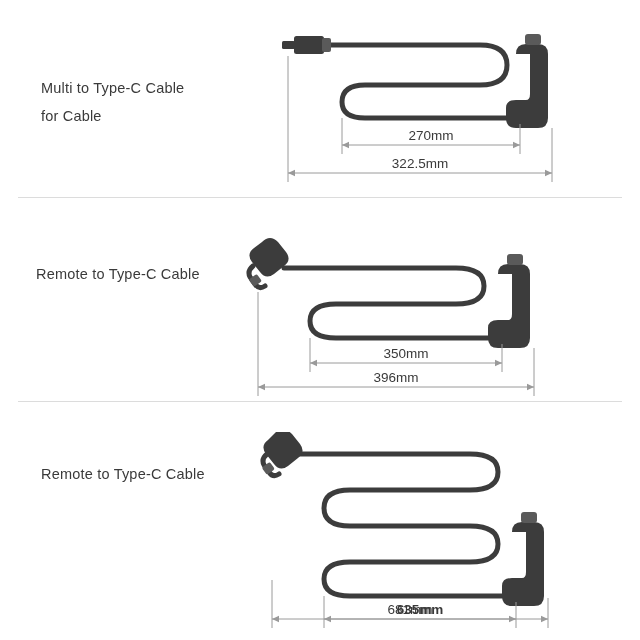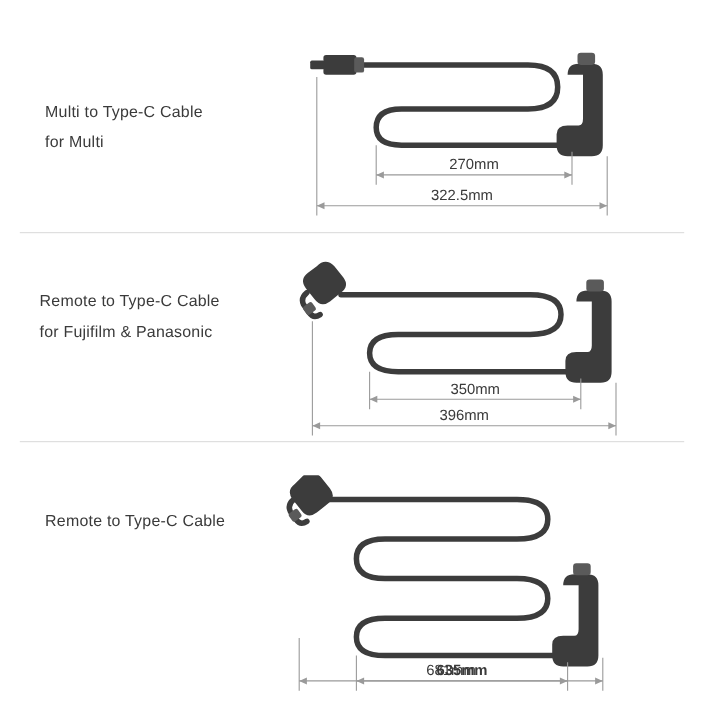--- a/index.html
+++ b/index.html
@@ -49,25 +49,25 @@
     font-family: "Liberation Sans", sans-serif;
     font-size: 13.5px;
     fill: #3a3a3a;
   }
 </style>
 </head>
 <body>
 
 <div class="sheet">
 
-  <div class="row" style="position:absolute; left:0; top:14px; height:167px;padding-left:44px;">
+  <div class="row" style="position:absolute; left:0; top:0; height:167px;padding-left:44px;">
 
     <div class="label" style="left:41px; top:74px;">
       <span>Multi to Type-C Cable</span>
-      <span class="ln2">for Multi</span>
+      <span class="ln2">for Cable</span>
     </div>
 
     <div class="diagram" style="left:270px; top:20px;text-align:center;">
       <svg width="310" height="170" viewBox="0 0 310 170">
 
         <g fill="none" stroke="#3c3c3c" stroke-width="5" stroke-linecap="round" stroke-linejoin="round">
           <path d="M 47,25 L 210,25 Q 237,25 237,45 Q 237,65 210,65 L 95,65 Q 72,65 72,82 Q 72,98 95,98 L 250,98"></path>
         </g>
 
         <g>
@@ -101,24 +101,23 @@
       </svg>
     </div>
 
     <div class="divider" style="top:197px;"></div>
   </div>
 
   <div class="row" style="position:absolute; left:0; top:198px; height:204px;">
 
     <div class="label" style="left:36px; top:62px;">
       <span>Remote to Type-C Cable</span>
-      <span class="ln2">for Fujifilm &amp; Panasonic</span>
-    </div>
-
-    <div class="diagram" style="left:270px; top:22px;text-align:right;">
+    </div>
+
+    <div class="diagram" style="left:244px; top:22px;text-align:right;">
       <svg width="320" height="180" viewBox="0 0 320 180">
         <g fill="none" stroke="#3c3c3c" stroke-width="5" stroke-linecap="round" stroke-linejoin="round">
           <path d="M 40,48 L 212,48 Q 240,48 240,66 Q 240,84 212,84 L 92,84 Q 66,84 66,101 Q 66,118 92,118 L 258,118"></path>
         </g>
 
         <g>
           <path d="M18,22 q8,-8 16,0 l8,10 q6,8 -2,14 l-10,8 q-8,6 -14,-2 l-8,-10 q-6,-8 2,-14 z" fill="#3c3c3c"></path>
           <path d="M9,46 q-6,5 -3,11 l5,7 q4,6 10,2" stroke="#3c3c3c" stroke-width="5" fill="none" stroke-linecap="round"></path>
           <rect x="6" y="56" width="10" height="9" rx="2" fill="#5a5a5a" transform="rotate(-36 11 60)"></rect>
         </g>

